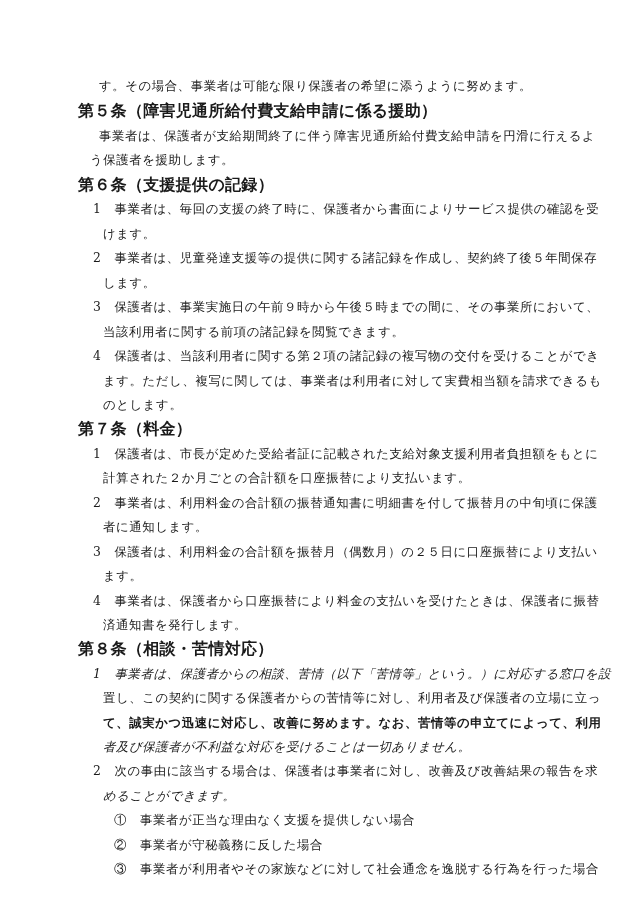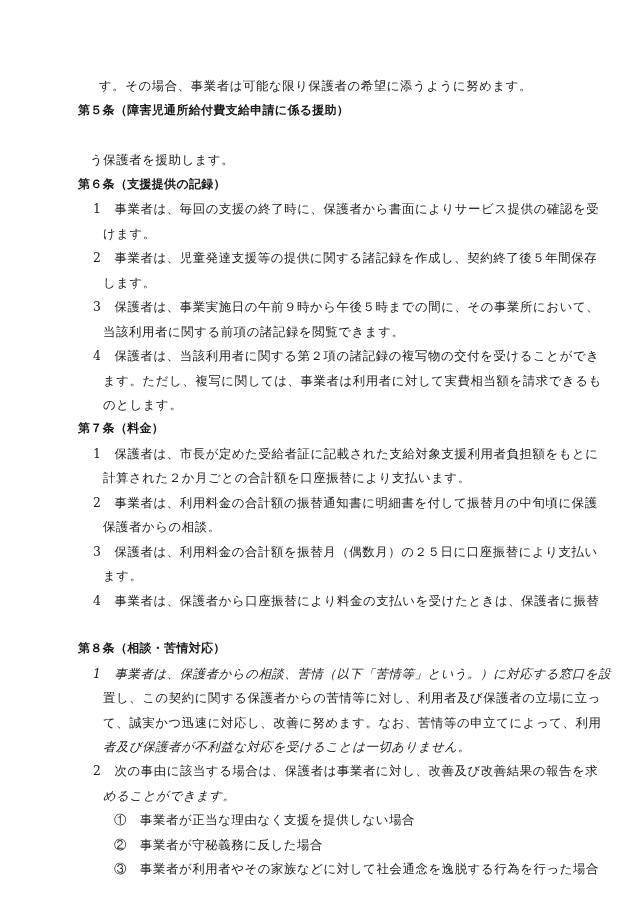--- a/index.html
+++ b/index.html
@@ -1,49 +1,51 @@
 <!DOCTYPE html>
 <html><head>
 <meta charset="utf-8">
 <style>
   html, body { margin: 0; padding: 0; background: #ffffff; }
   body { width: 630px; height: 903px; position: relative; overflow: hidden;
          font-family: "DejaVu Serif", "Liberation Serif", serif; color: #1a1a1a; }
   .page { position: absolute; left: 0; top: 8px; width: 630px; height: 903px; }
   .line { position: absolute; left: 0; white-space: nowrap; font-size: 12.4px; line-height: 16px; letter-spacing: 0.6px; }
-  .heading { font-family: Liberation Mono, monospace; font-weight: bold; font-size: 12px; letter-spacing: 0.3px; }
+  .heading { font-family: Liberation Serif, serif; font-weight: bold; font-size: 16px; letter-spacing: 0.3px; }
 </style>
 </head>
 <body>
 
 <div class="page" id="page">
     <div class="line" style="left: 99px; top: 70px;">す。その場合、事業者は可能な限り保護者の希望に添うように努めます。</div>
     <div class="line heading" style="left: 78px; top: 95px;">第５条（障害児通所給付費支給申請に係る援助）</div>
+    <div class="line" style="left: 99px; top: 120px;">事業者は、保護者が支給期間終了に伴う障害児通所給付費支給申請を円滑に行えるよ</div>
     <div class="line" style="left: 90px; top: 144px;">う保護者を援助します。</div>
     <div class="line heading" style="left: 78px; top: 169px;">第６条（支援提供の記録）</div>
     <div class="line" style="left: 93px; top: 193px;">1　事業者は、毎回の支援の終了時に、保護者から書面によりサービス提供の確認を受</div>
     <div class="line" style="left: 103px; top: 218px;">けます。</div>
     <div class="line" style="left: 93px; top: 242px;">2　事業者は、児童発達支援等の提供に関する諸記録を作成し、契約終了後５年間保存</div>
     <div class="line" style="left: 103px; top: 267px;">します。</div>
     <div class="line" style="left: 93px; top: 291px;">3　保護者は、事業実施日の午前９時から午後５時までの間に、その事業所において、</div>
     <div class="line" style="left: 103px; top: 316px;">当該利用者に関する前項の諸記録を閲覧できます。</div>
     <div class="line" style="left: 93px; top: 340px;">4　保護者は、当該利用者に関する第２項の諸記録の複写物の交付を受けることができ</div>
     <div class="line" style="left: 103px; top: 365px;">ます。ただし、複写に関しては、事業者は利用者に対して実費相当額を請求できるも</div>
     <div class="line" style="left: 103px; top: 389px;">のとします。</div>
     <div class="line heading" style="left: 78px; top: 413px;">第７条（料金）</div>
     <div class="line" style="left: 93px; top: 438px; text-align: right;">1　保護者は、市長が定めた受給者証に記載された支給対象支援利用者負担額をもとに</div>
     <div class="line" style="left: 103px; top: 462px;">計算された２か月ごとの合計額を口座振替により支払います。</div>
     <div class="line" style="left: 93px; top: 487px;">2　事業者は、利用料金の合計額の振替通知書に明細書を付して振替月の中旬頃に保護</div>
-    <div class="line" style="left: 103px; top: 511px;">保護者からの相談。</div>
+    <div class="line" style="left: 103px; top: 511px;">者に通知します。</div>
     <div class="line" style="left: 93px; top: 536px;">3　保護者は、利用料金の合計額を振替月（偶数月）の２５日に口座振替により支払い</div>
     <div class="line" style="left: 103px; top: 560px;">ます。</div>
     <div class="line" style="left: 93px; top: 585px;">4　事業者は、保護者から口座振替により料金の支払いを受けたときは、保護者に振替</div>
+    <div class="line" style="left: 103px; top: 609px;">済通知書を発行します。</div>
     <div class="line heading" style="left: 78px; top: 633px;">第８条（相談・苦情対応）</div>
     <div class="line" style="left: 93px; top: 658px; font-style: italic;">1　事業者は、保護者からの相談、苦情（以下「苦情等」という。）に対応する窓口を設</div>
     <div class="line" style="left: 103px; top: 682px; text-align: right;">置し、この契約に関する保護者からの苦情等に対し、利用者及び保護者の立場に立っ</div>
-    <div class="line" style="left: 103px; top: 707px;">て、誠実かつ迅速に対応し、改善に努めます。なお、苦情等の申立てによって、利用</div>
+    <div class="line" style="left: 103px; top: 707px; font-weight: bold;">て、誠実かつ迅速に対応し、改善に努めます。なお、苦情等の申立てによって、利用</div>
     <div class="line" style="left: 103px; top: 731px; font-style: italic;">者及び保護者が不利益な対応を受けることは一切ありません。</div>
     <div class="line" style="left: 93px; top: 755px;">2　次の事由に該当する場合は、保護者は事業者に対し、改善及び改善結果の報告を求</div>
     <div class="line" style="left: 103px; top: 780px; font-style: italic;">めることができます。</div>
     <div class="line" style="left: 114px; top: 804px;">①　事業者が正当な理由なく支援を提供しない場合</div>
     <div class="line" style="left: 114px; top: 829px;">②　事業者が守秘義務に反した場合</div>
     <div class="line" style="left: 114px; top: 853px;">③　事業者が利用者やその家族などに対して社会通念を逸脱する行為を行った場合</div>
   </div>
 
 </body></html>

